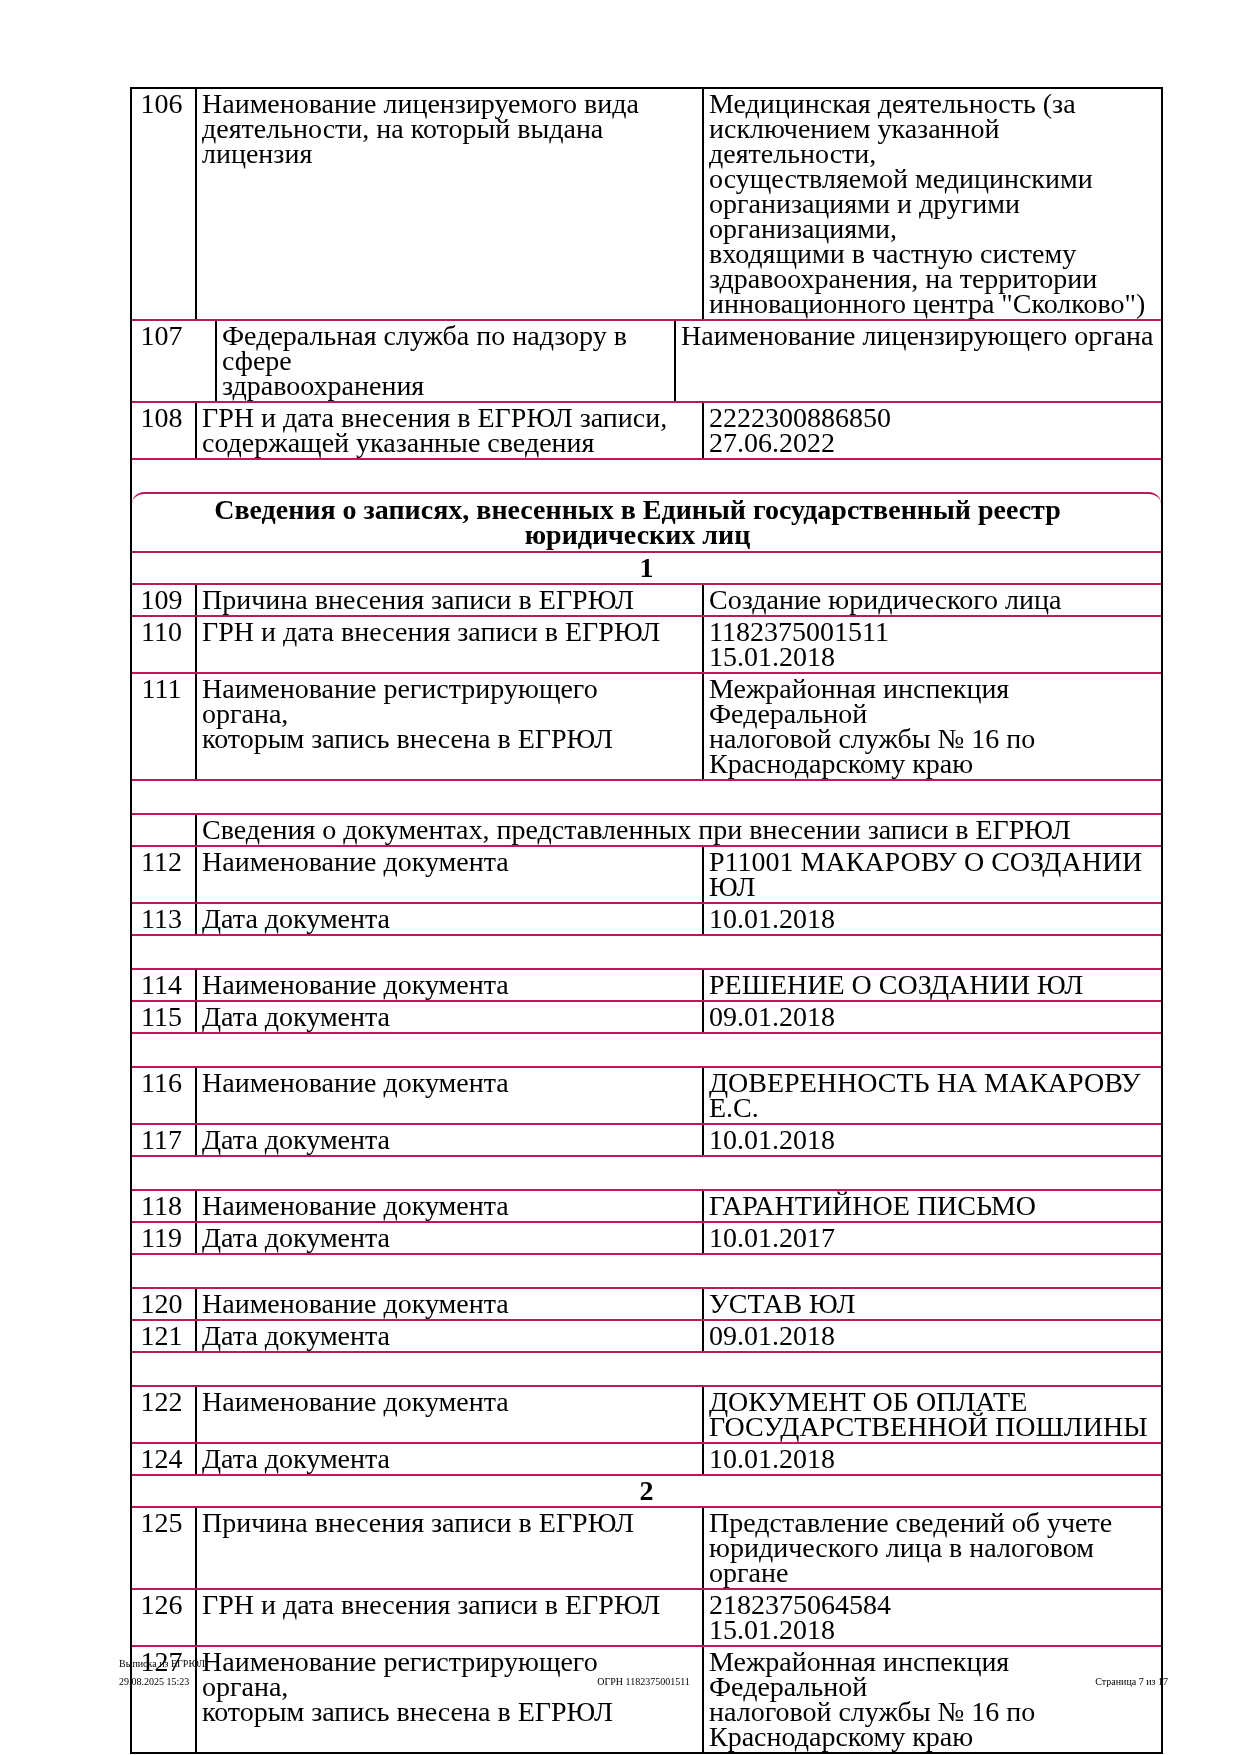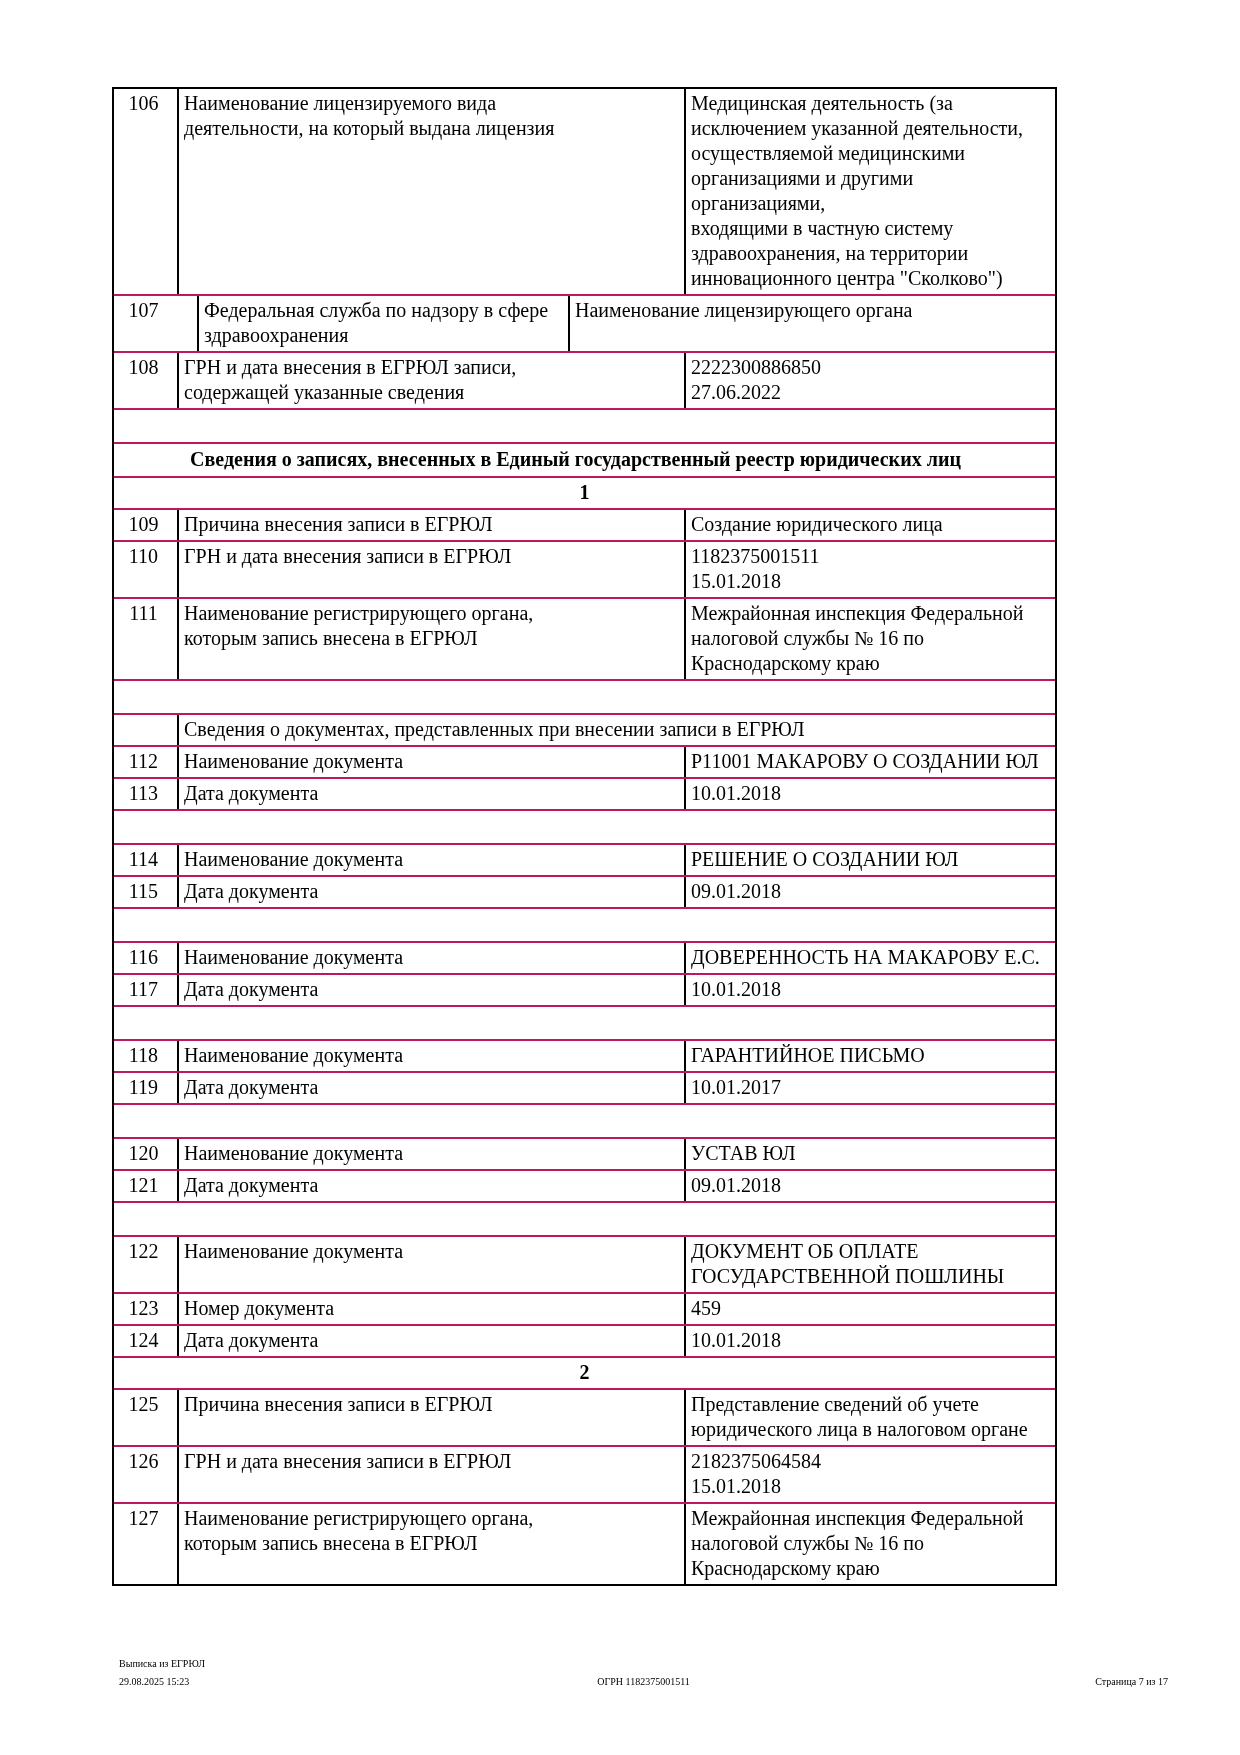--- a/index.html
+++ b/index.html
@@ -6,25 +6,25 @@
   body{
     width:1240px;height:1755px;
     background:#ffffff;
     font-family:"Liberation Serif","DejaVu Serif",serif;
     color:#000;
     position:relative;
     overflow:hidden;
   }
   .doc-table{
     position:absolute;
-    left:112px;top:87px;
-    width:945px;
+    left:130px;top:87px;
+    width:1033px;
     box-sizing:border-box;
     border:2px solid #000;
-    font-size:20px;
+    font-size:28px;
     line-height:25px;
   }
   .t-row{display:flex;align-items:stretch;}
   .t-row + .t-row{border-top:2px solid #be185d;}
   .cell{box-sizing:border-box;padding:2px 4px 3px 5px;}
   .c-num{
     width:63px;flex:0 0 63px;
     text-align:center;
     padding-left:2px;padding-right:6px;
   }
@@ -41,20 +41,21 @@
   .c-merged{
     flex:1 1 auto;
     border-left:2px solid #000;
   }
   .row-spacer{height:32px;}
   .row-section{
     display:block;
     text-align:center;
     font-weight:bold;
     padding:3px 24px 4px 6px;
+    border-radius:12px;
   }
   .row-group{
     display:block;
     text-align:center;
     font-weight:bold;
     padding:2px 6px 3px 6px;
   }
   .page-footer{
     position:absolute;
     left:119px;top:1655px;
@@ -213,25 +214,20 @@
 
   <div class="t-row row-spacer"></div>
 
   <div class="t-row">
     <div class="cell c-num">122</div>
     <div class="cell c-name">Наименование документа</div>
     <div class="cell c-value">ДОКУМЕНТ ОБ ОПЛАТЕ
 ГОСУДАРСТВЕННОЙ ПОШЛИНЫ</div>
   </div>
 
-  <div class="t-row">
-    <div class="cell c-num">123</div>
-    <div class="cell c-name">Номер документа</div>
-    <div class="cell c-value">459</div>
-  </div>
 
   <div class="t-row">
     <div class="cell c-num">124</div>
     <div class="cell c-name">Дата документа</div>
     <div class="cell c-value">10.01.2018</div>
   </div>
 
   <div class="t-row row-group">2</div>
 
   <div class="t-row">

